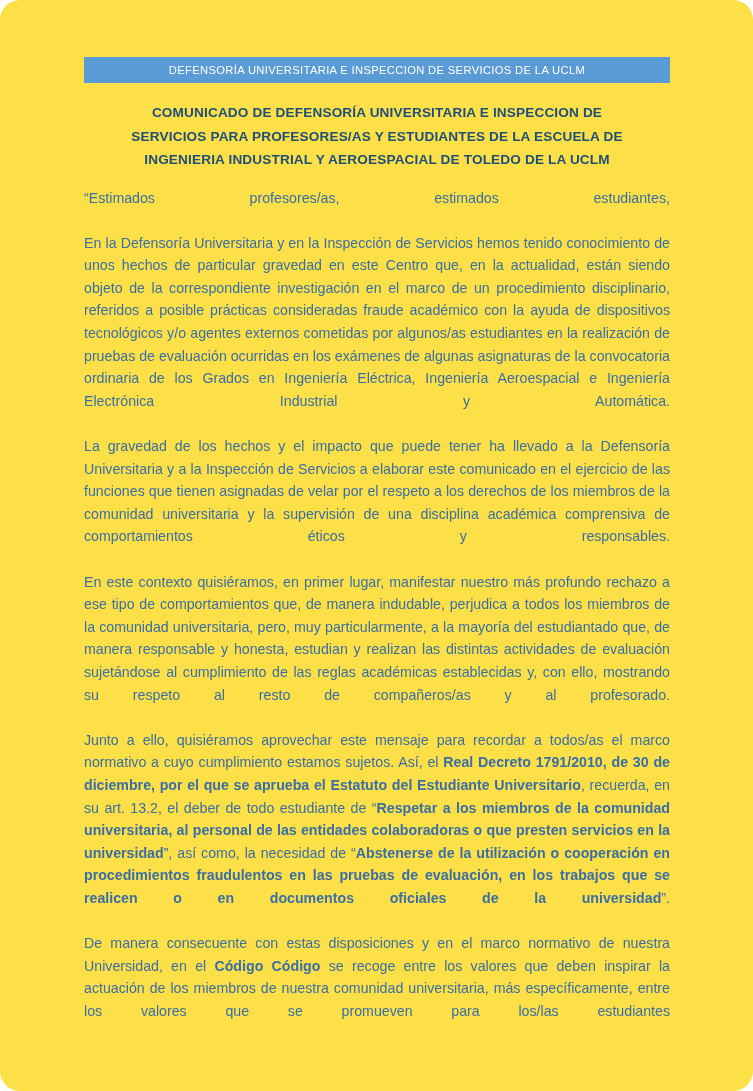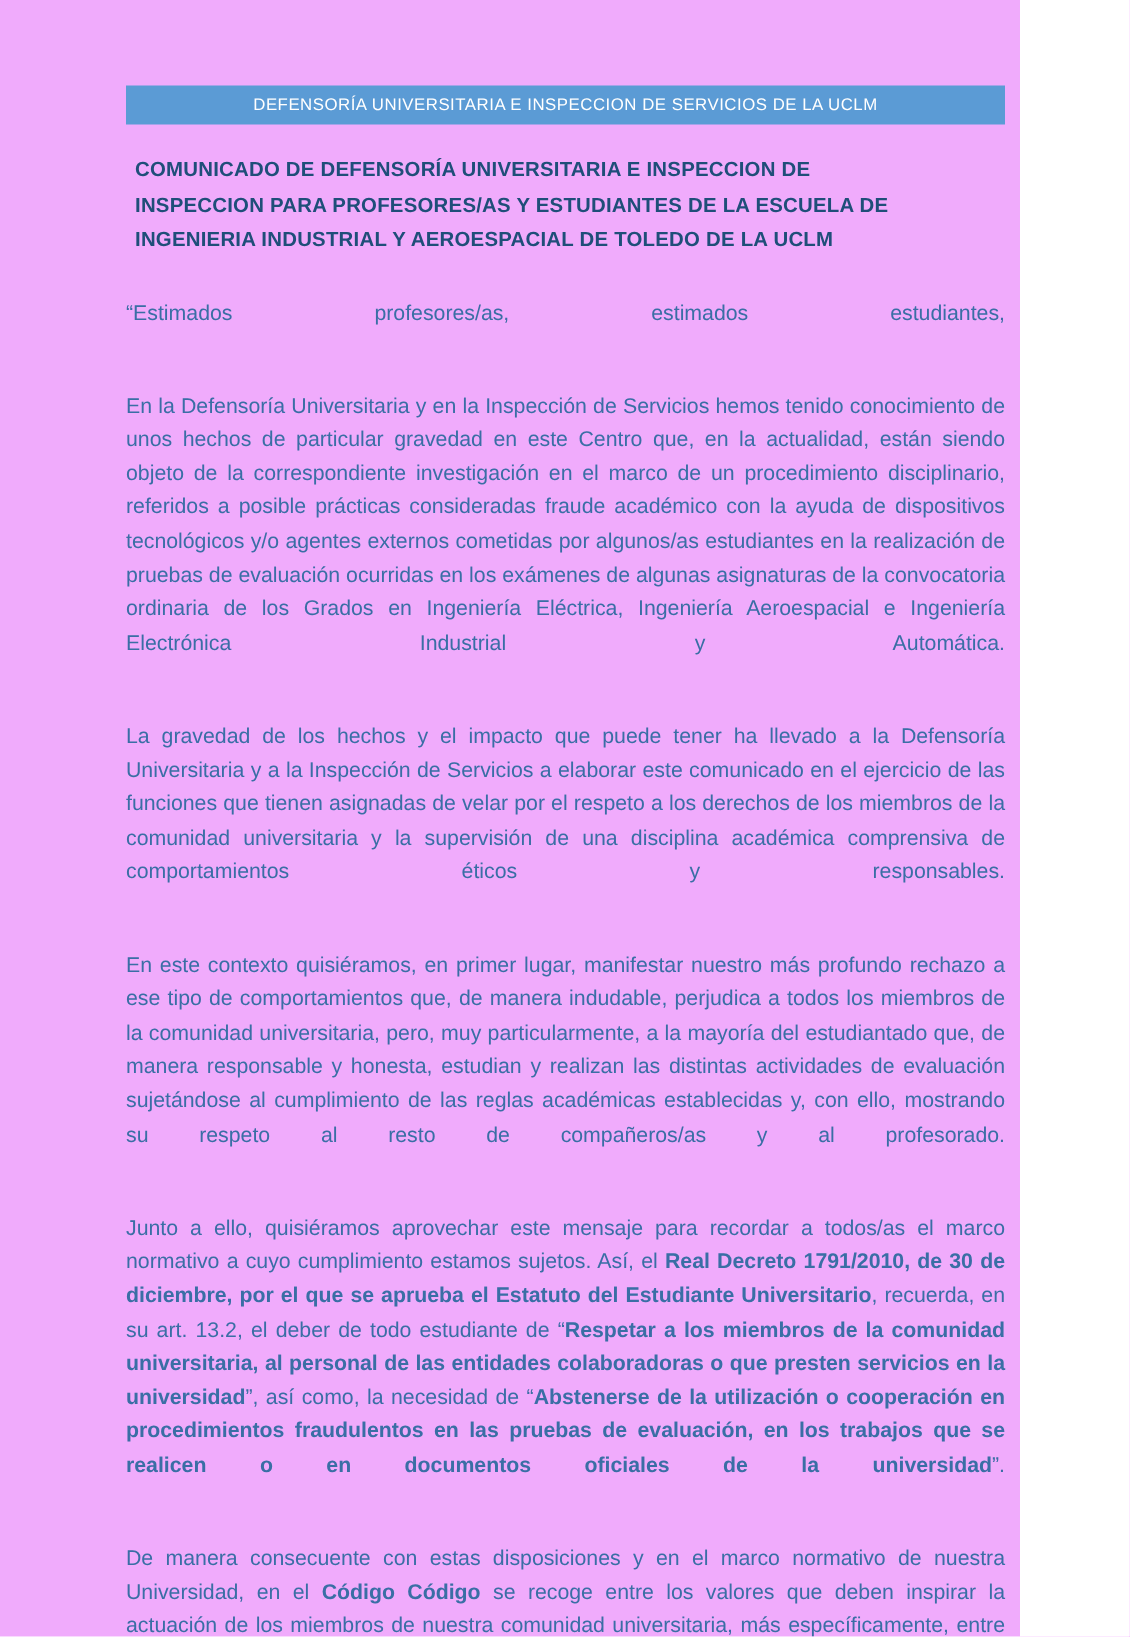--- a/index.html
+++ b/index.html
@@ -11,24 +11,25 @@
   body {
     width: 753px;
     height: 1091px;
     font-family: "Liberation Sans", sans-serif;
     overflow: hidden;
     position: relative;
   }
 
   .page {
     position: relative;
-    width: 680px;
+    width: 753px;
     height: 1091px;
-    background: #f0abfc;
+    background: #fde047;
     box-sizing: border-box;
+    border-radius: 20px;
   }
 
   
   .header-banner {
     position: absolute;
     left: 84px;
     top: 57px;
     width: 586px;
     height: 26px;
     background: #5b9bd5;
@@ -53,37 +54,38 @@
     width: 586px;
   }
 
   
   .doc-title {
     color: #1f4e79;
     font-family: "Liberation Sans", sans-serif;
     font-weight: bold;
     font-size: 13.6px;
     line-height: 23.5px;
+    text-align: center;
     letter-spacing: 0.15px;
     margin: 0;
     padding: 0 6px;
   }
 
   
   .body-text {
     color: #3a6ea5;
     font-family: "Liberation Sans", sans-serif;
     font-size: 14.2px;
     line-height: 22.6px;
     text-align: justify;
     text-justify: inter-word;
     margin: 0;
   }
-  .p-greeting { margin-top: 26px; }
-  .p-gap { margin-top: 17px; }
+  .p-greeting { margin-top: 15px; }
+  .p-gap { }
 
   .bi {
     font-weight: bold;
   }
 
   
   .body-text::after {
     content: "";
     display: inline-block;
     width: 100%;
@@ -95,21 +97,21 @@
 <div class="page">
 
   <div class="header-banner">
     <span class="header-banner-text">DEFENSORÍA UNIVERSITARIA E INSPECCION DE SERVICIOS DE LA UCLM</span>
   </div>
 
   <div class="content">
 
     <h1 class="doc-title">
       <span>COMUNICADO DE DEFENSORÍA UNIVERSITARIA E INSPECCION DE</span><br>
-      <span>INSPECCION PARA PROFESORES/AS Y ESTUDIANTES DE LA ESCUELA DE</span><br>
+      <span>SERVICIOS PARA PROFESORES/AS Y ESTUDIANTES DE LA ESCUELA DE</span><br>
       <span>INGENIERIA INDUSTRIAL Y AEROESPACIAL DE TOLEDO DE LA UCLM</span>
     </h1>
 
     <p class="body-text p-greeting">“Estimados profesores/as, estimados estudiantes,</p>
 
     <p class="body-text p-gap">En la Defensoría Universitaria y en la Inspección de Servicios hemos tenido conocimiento de unos hechos de particular gravedad en este Centro que, en la actualidad, están siendo objeto de la correspondiente investigación en el marco de un procedimiento disciplinario, referidos a posible prácticas consideradas fraude académico con la ayuda de dispositivos tecnológicos y/o agentes externos cometidas por algunos/as estudiantes en la realización de  pruebas de evaluación ocurridas en los exámenes de algunas asignaturas de la convocatoria ordinaria de los Grados en Ingeniería Eléctrica, Ingeniería Aeroespacial e Ingeniería Electrónica Industrial y Automática.</p>
 
     <p class="body-text p-gap">La gravedad de los hechos y el impacto que puede tener ha llevado a la Defensoría Universitaria y a la Inspección de Servicios a elaborar este comunicado en el ejercicio de las funciones que tienen asignadas de velar por el respeto a los derechos de los miembros de la comunidad universitaria y la supervisión de una disciplina académica comprensiva de comportamientos éticos y responsables.</p>
 
     <p class="body-text p-gap">En este contexto quisiéramos, en primer lugar, manifestar nuestro más profundo rechazo a ese tipo de comportamientos que, de manera indudable, perjudica a todos los miembros de la comunidad universitaria, pero, muy particularmente, a la mayoría del estudiantado que, de manera responsable y honesta, estudian y realizan las distintas actividades de evaluación sujetándose al cumplimiento de las reglas académicas establecidas y, con ello, mostrando su respeto al resto de compañeros/as y al profesorado.</p>

